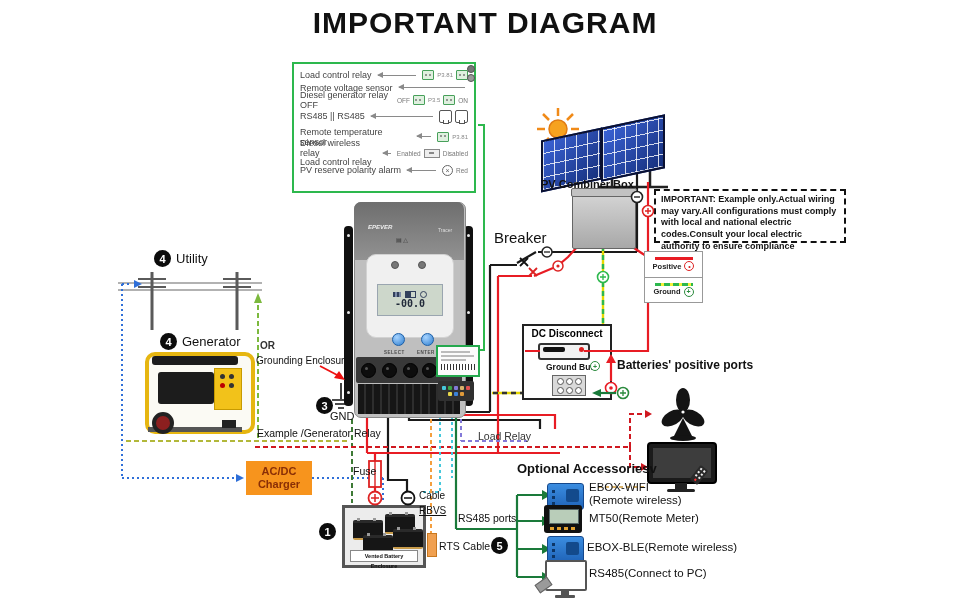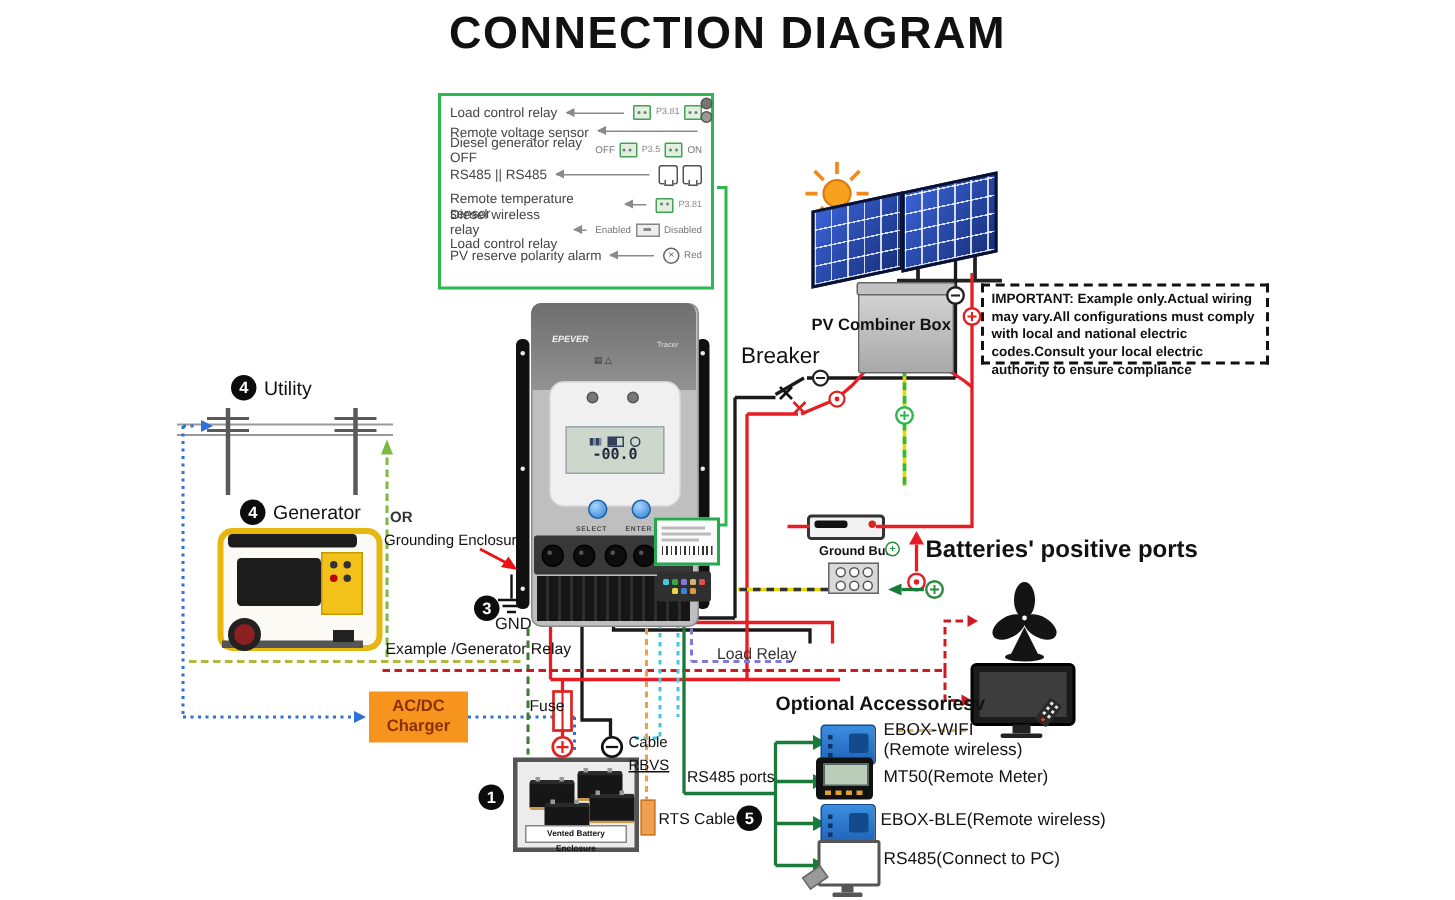--- a/index.html
+++ b/index.html
@@ -211,21 +211,21 @@
     <g stroke="#1a7a3a" stroke-width="2.2" fill="none">
       <path d="M456,398 V529 M456,529 H517 M517,495 V577"></path>
       <path d="M517,495 H542 M517,521 H542 M517,549 H542 M517,577 H542"></path>
     </g>
     <polygon points="542,490 542,500 551,495" fill="#1a7a3a"></polygon>
     <polygon points="542,516 542,526 551,521" fill="#1a7a3a"></polygon>
     <polygon points="542,544 542,554 551,549" fill="#1a7a3a"></polygon>
     <polygon points="542,572 542,582 551,577" fill="#1a7a3a"></polygon>
   </svg>
 
-  <div class="lbl" style="left:0;top:6px;width:970px;text-align:center;font-size:30px;font-weight:bold;letter-spacing:1px;">CONNECTION DIAGRAM</div>
+  <div class="lbl" style="left:0;top:6px;width:970px;text-align:center;font-size:30px;font-weight:bold;letter-spacing:1px;">IMPORTANT DIAGRAM</div>
 
   <div id="legend" class="abs">
     <div class="screw" style="right:-1px;top:1px;position:absolute;"></div>
     <div class="screw" style="right:-1px;top:10px;position:absolute;background:#999;"></div>
     <div class="lg-row">
       <span>Load control relay</span>
       <span class="arrline"></span>
       <span class="tb"></span>
       <span class="plab">P3.81</span>
       <span class="tb"></span>
@@ -281,25 +281,41 @@
       <line x1="8" y1="8" x2="14" y2="14"></line>
         <line x1="32" y1="32" x2="38" y2="38"></line>
       <line x1="38" y1="8" x2="32" y2="14"></line>
         <line x1="14" y1="32" x2="8" y2="38"></line>
     </g>
     <circle cx="23" cy="23" r="9" fill="#f6a21f" stroke="#e07b12" stroke-width="1.5"></circle>
   </svg>
   <div class="panel" style="left:541px;top:134px;width:57px;height:48px;transform:skewY(-12deg);"></div>
   <div class="panel" style="left:601px;top:121px;width:60px;height:50px;transform:skewY(-12deg);"></div>
 
-  <div class="lbl" style="left:541px;top:178px;font-size:11px;font-weight:bold;margin-top:33px;">PV Combiner Box</div>
+  <div class="lbl" style="left:541px;top:178px;font-size:11px;font-weight:bold;">PV Combiner Box</div>
   <div id="combiner" class="comp"></div>
 
   <div id="important" class="abs">IMPORTANT: Example only.Actual wiring may vary.All configurations must comply with local and national electric codes.Consult your local electric authority to ensure compliance</div>
 
+  <div id="portsbox" class="abs">
+    <div class="pb-cell">
+      <span class="pb-bar"></span>
+      <span class="pb-line">
+          <span>Positive</span>
+        <span class="mark sm" style="border-color:#d22;color:#d22;">•</span>
+        </span>
+    </div>
+    <div class="pb-cell">
+      <span class="pb-bar g"></span>
+      <span class="pb-line">
+          <span>Ground</span>
+        <span class="mark sm" style="border-color:#2a8a3d;color:#2a8a3d;">+</span>
+        </span>
+    </div>
+  </div>
 
   <div class="lbl" style="left:494px;top:229px;font-size:15px;">Breaker</div>
 
   <div class="rail" style="left:344px;top:226px;">
     <i style="top:8px;"></i>
       <i style="top:85px;"></i>
       <i style="top:165px;"></i>
   </div>
   <div class="rail" style="left:464px;top:226px;">
     <i style="top:8px;"></i>
@@ -343,36 +359,39 @@
     <i style="background:#46c8dc;"></i>
       <i style="background:#3aa54a;"></i>
       <i style="background:#8379d8;"></i>
     <i style="background:#d9b26a;"></i>
       <i style="background:#e05050;"></i>
       <i style="background:#e8d84a;"></i>
     <i style="background:#3b82d8;"></i>
       <i style="background:#e09a3a;"></i>
   </div>
 
+  <div id="dcdisc" class="abs">
+    <div style="text-align:center;font-weight:bold;font-size:10px;margin-top:2px;">DC Disconnect</div>
+  </div>
   <div id="dcswitch" class="abs">
     <span class="blade"></span>
       <span class="dot"></span>
   </div>
   <div class="lbl" style="left:546px;top:362px;font-size:8.5px;font-weight:bold;z-index:3;">Ground Bus</div>
   <span class="mark sm abs" style="left:590px;top:361px;border-color:#2a8a3d;color:#2a8a3d;z-index:3;">+</span>
   <div id="gbus" class="abs">
     <i></i>
       <i></i>
       <i></i>
       <i></i>
       <i></i>
       <i></i>
   </div>
 
-  <div class="lbl" style="left:617px;top:358px;font-size:16px;font-weight:bold;">Batteries' positive ports</div>
+  <div class="lbl" style="left:617px;top:358px;font-size:12px;font-weight:bold;">Batteries' positive ports</div>
 
   <svg class="abs" style="left:652px;top:388px;z-index:2;" width="62" height="56">
     <g fill="#141414" transform="translate(31,24)">
       <ellipse rx="7" ry="12" transform="rotate(0) translate(0,-12)"></ellipse>
       <ellipse rx="7" ry="12" transform="rotate(120) translate(0,-12)"></ellipse>
       <ellipse rx="7" ry="12" transform="rotate(240) translate(0,-12)"></ellipse>
       <circle r="4.5"></circle>
         <circle r="1.6" fill="#fff"></circle>
       <polygon points="0,6 -9,24 9,24"></polygon>
       <ellipse cy="26" rx="13" ry="3"></ellipse>

